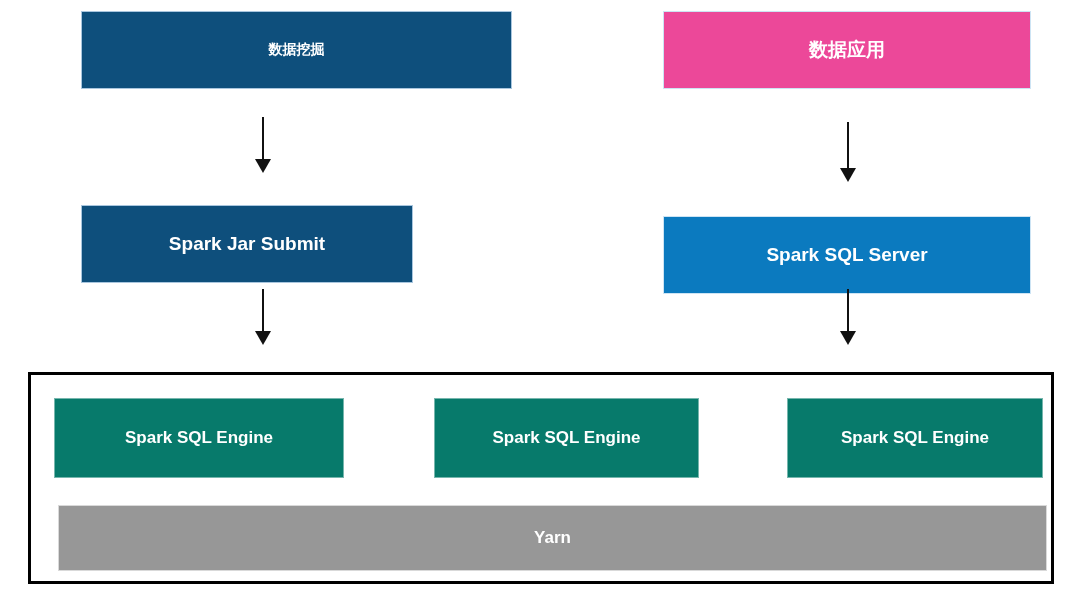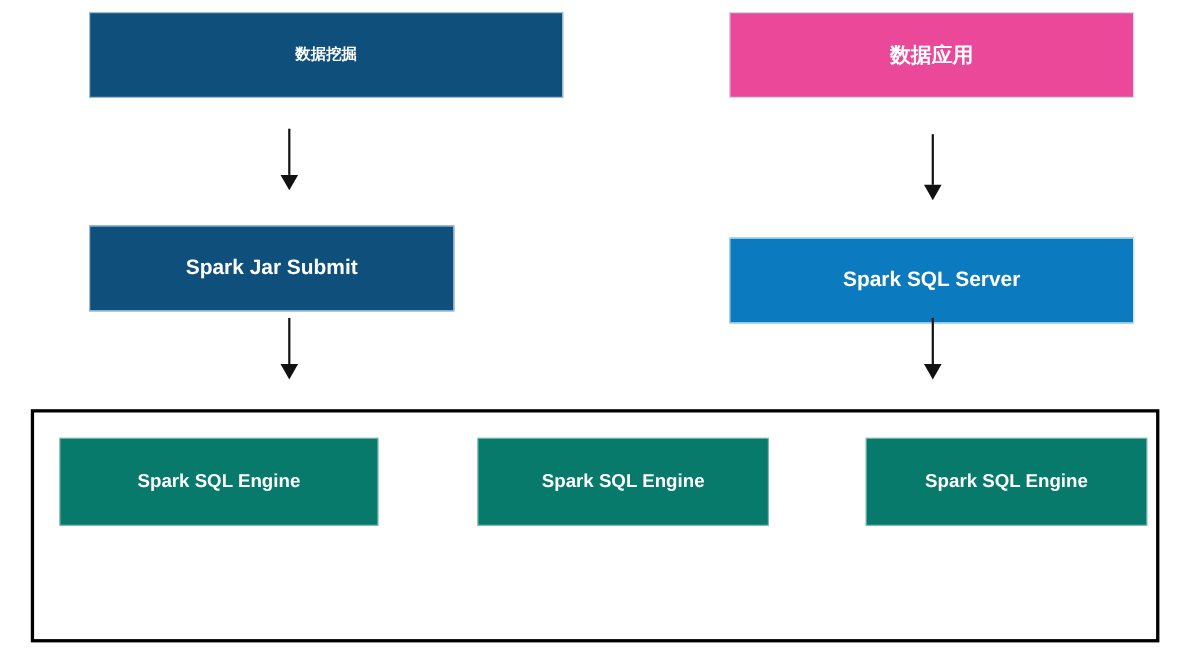--- a/index.html
+++ b/index.html
@@ -150,16 +150,19 @@
     </div>
 
     <div class="engine engine-2" style="background-color: rgb(7, 122, 107);">
       <span>Spark SQL Engine</span>
     </div>
 
     <div class="engine engine-3" style="background-color: rgb(7, 122, 107);">
       <span>Spark SQL Engine</span>
     </div>
 
+    <div class="platform-bar" style="background-color: rgb(151, 151, 151);">
+      <span>Yarn</span>
+    </div>
 
   </div>
 
 </div>
 
 </body></html>

